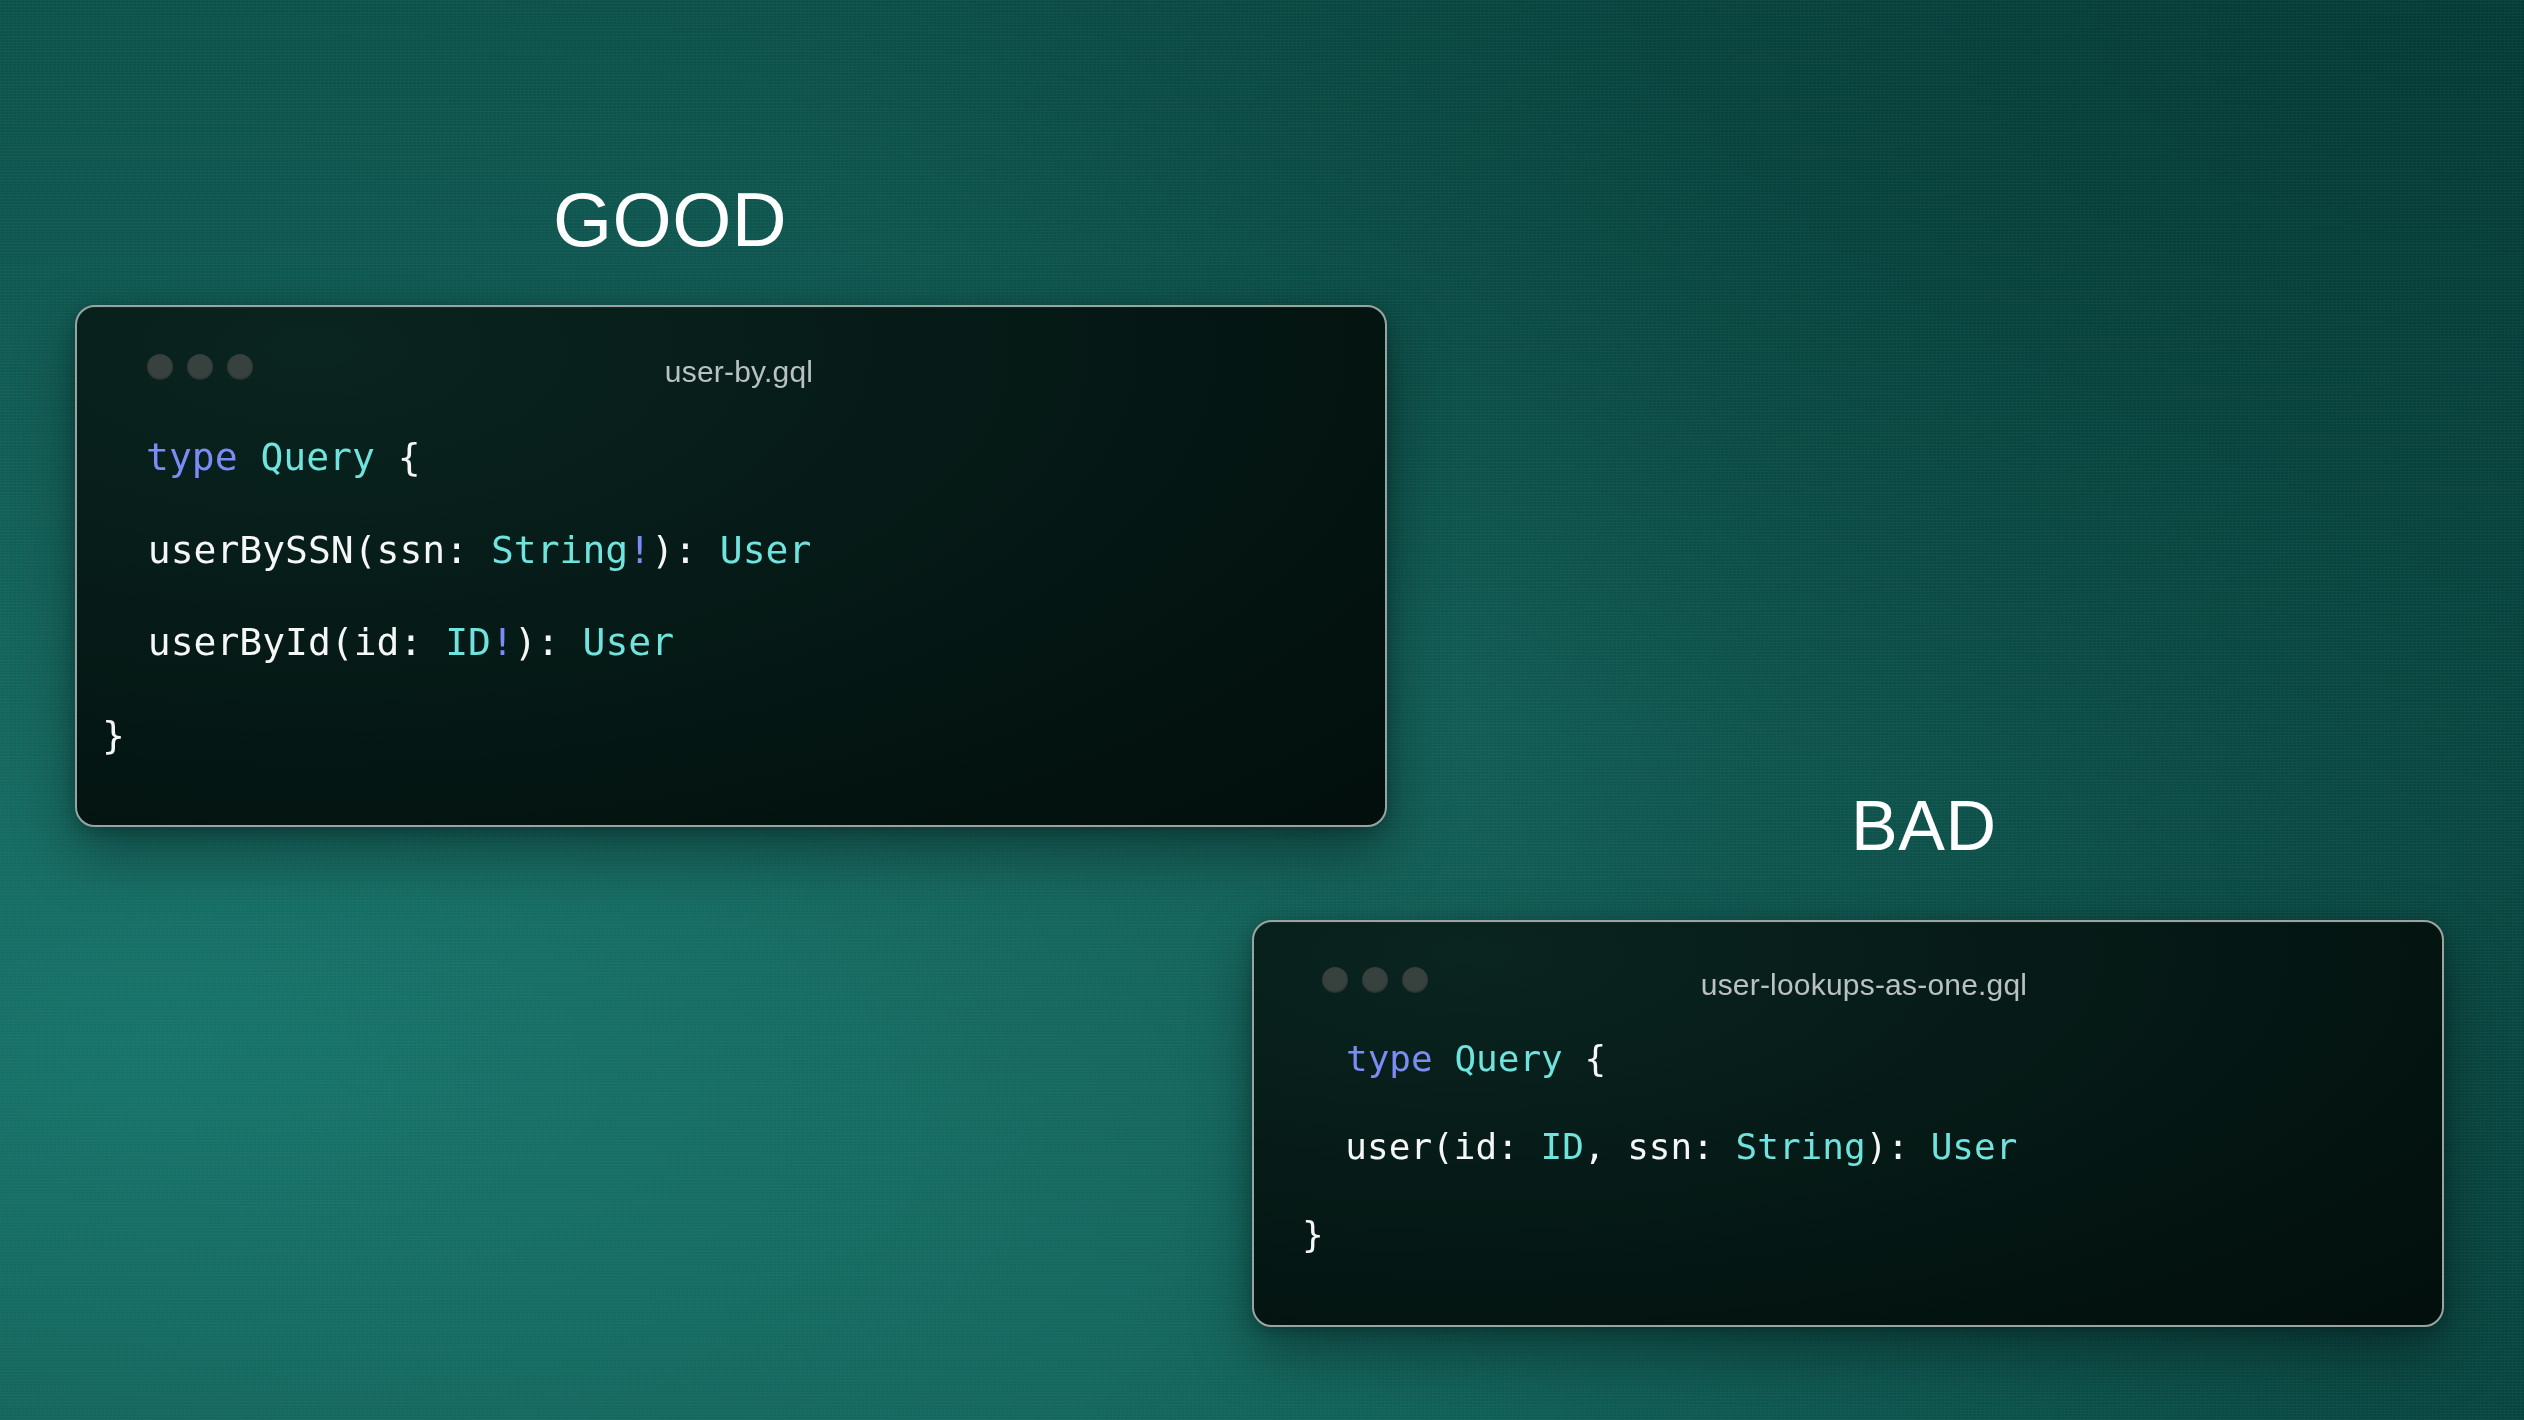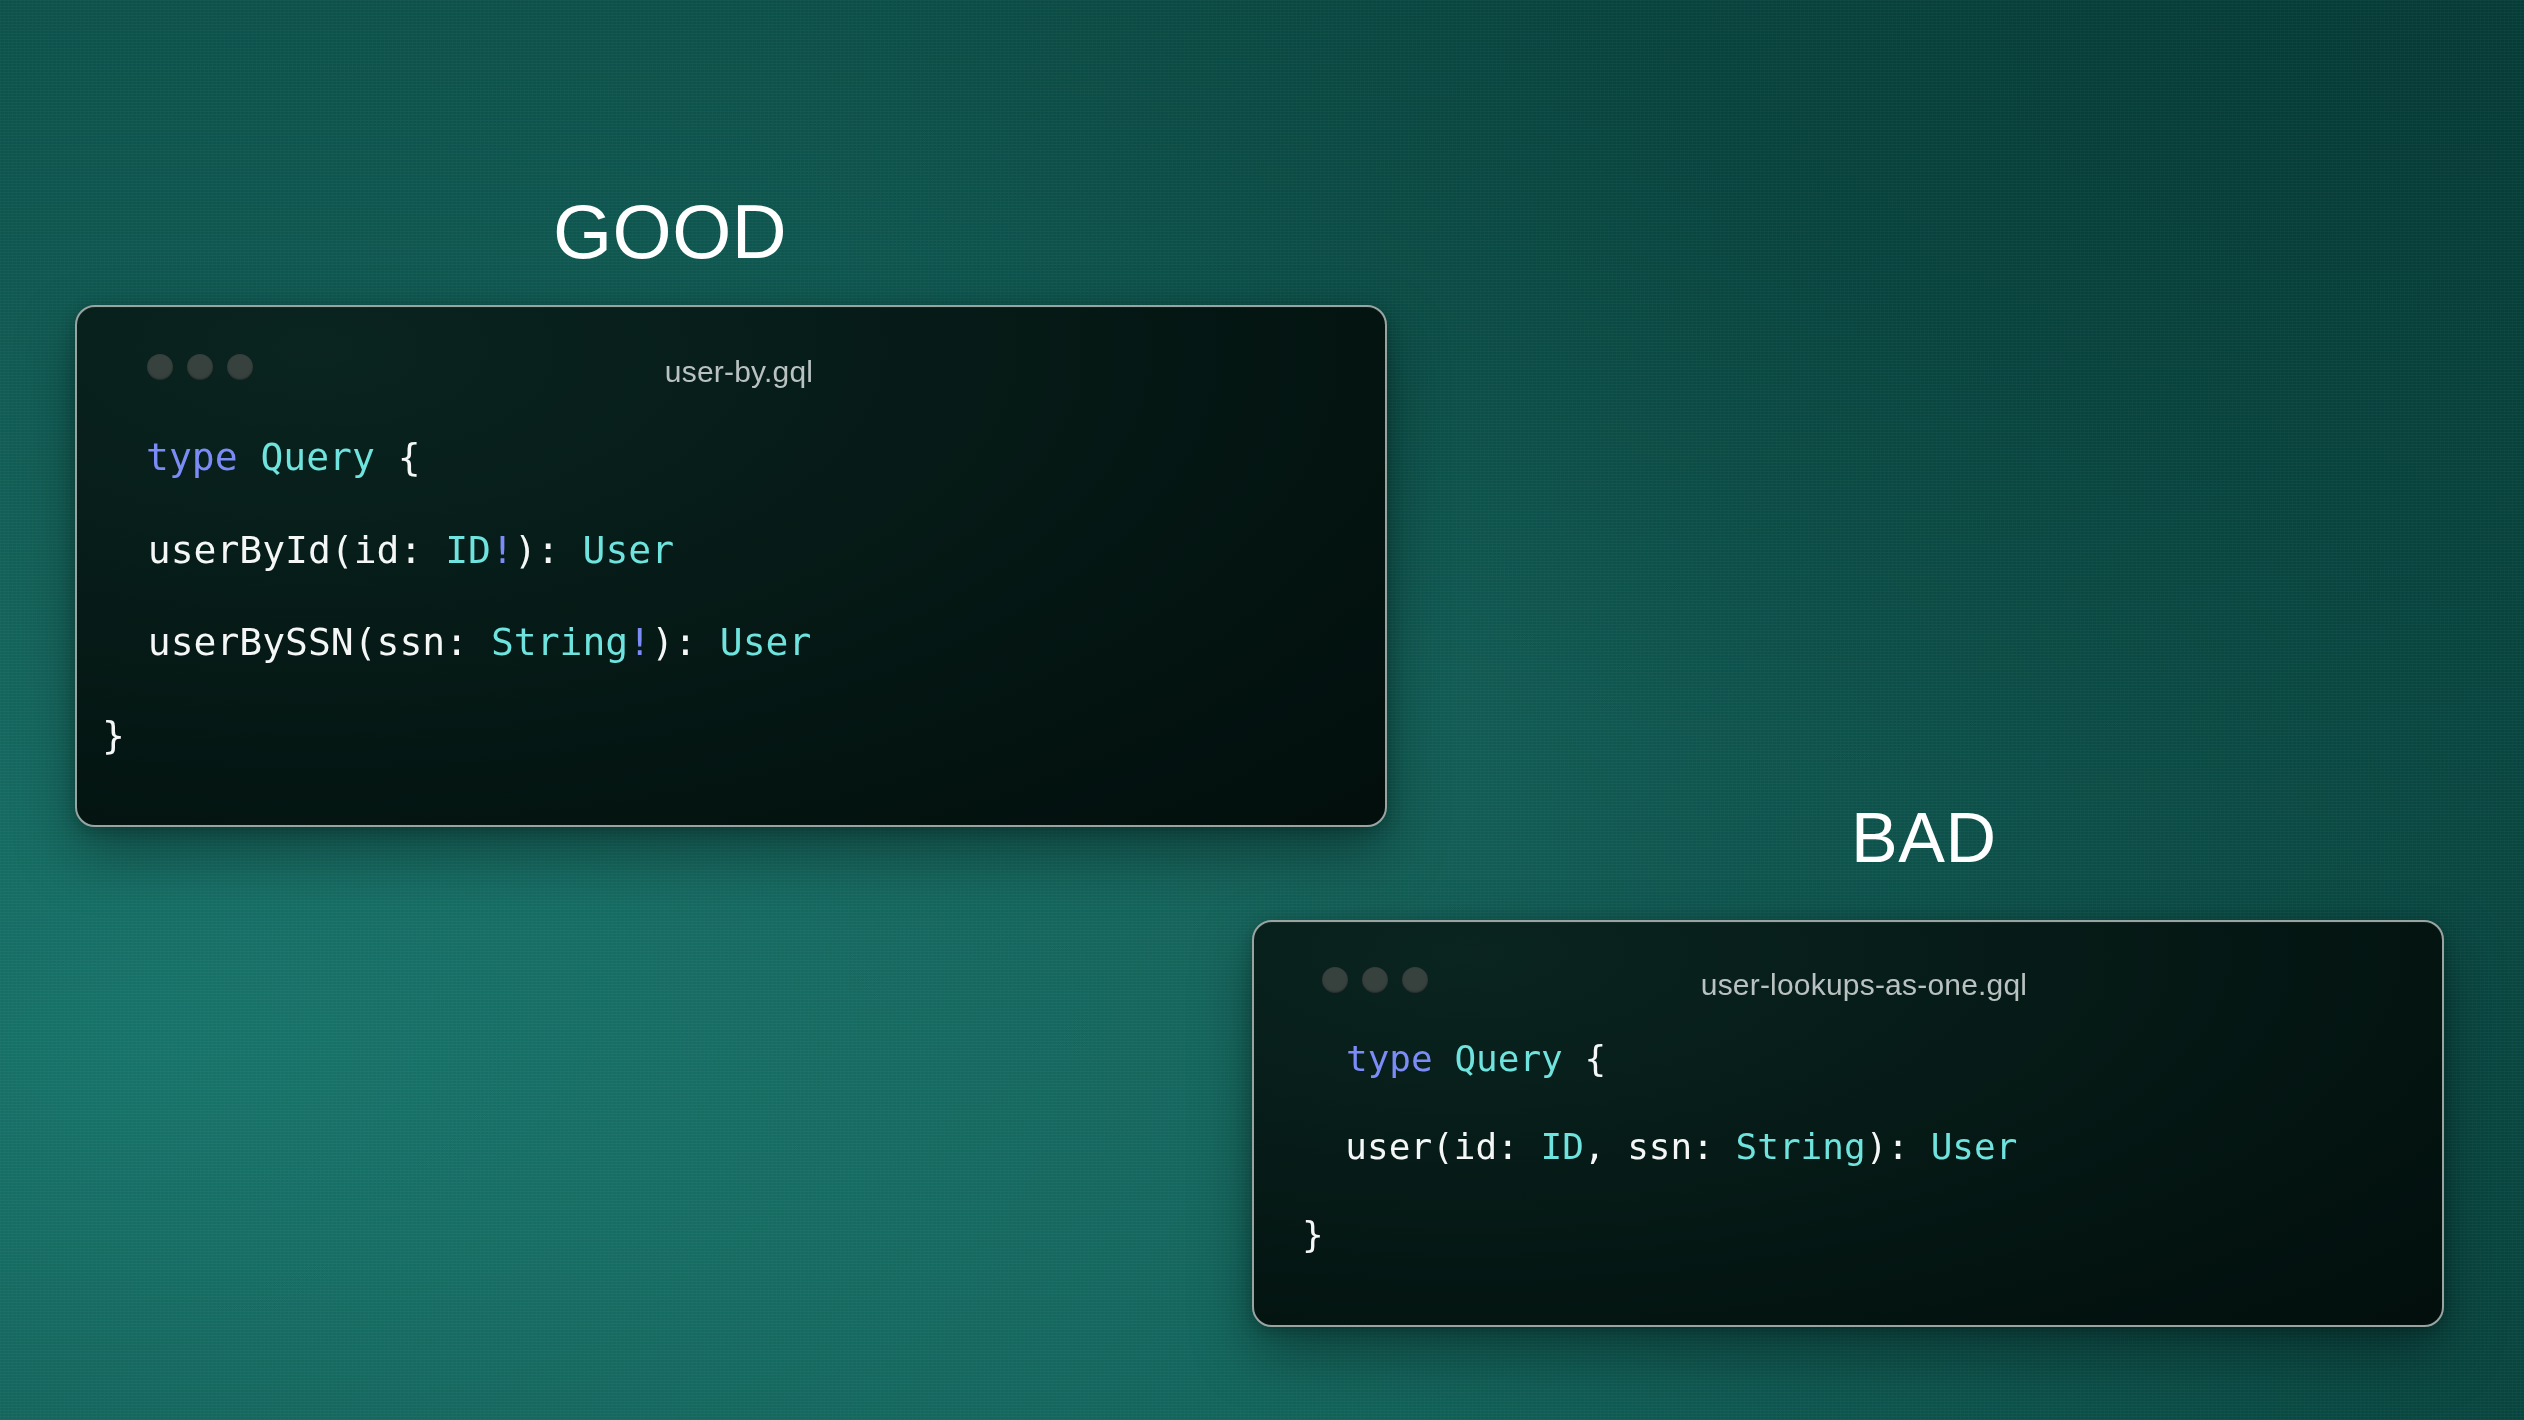--- a/index.html
+++ b/index.html
@@ -38,21 +38,20 @@
   }
 
   
   .section-label {
     position:absolute;
     color:#ffffff;
     font-weight:300;
     letter-spacing:0.5px;
     white-space:nowrap;
     line-height:1;
-    margin-top:12px;
   }
   #label-good { left:553px; top:182px; font-size:76px; }
   #label-bad  { left:1851px; top:791px; font-size:70px; }
 
   
   .code-window {
     position:absolute;
     border-radius:20px;
     border:2px solid #99a3a0;
     background:
@@ -139,22 +138,22 @@
   <div class="titlebar">
     <div class="traffic-lights">
       <span class="dot"></span>
       <span class="dot"></span>
       <span class="dot"></span>
     </div>
     <div class="window-title">user-by.gql</div>
   </div>
 
   <div class="code-body"><span class="code-line"><span class="tok-kw">type</span> <span class="tok-type">Query</span> <span class="tok-punct">{</span></span>
+<span class="code-line">  <span class="tok-ident">userBySSN</span><span class="tok-punct">(</span><span class="tok-ident">ssn</span><span class="tok-punct">: </span><span class="tok-type">String</span><span class="tok-bang">!</span><span class="tok-punct">): </span><span class="tok-type">User</span></span>
 <span class="code-line">  <span class="tok-ident">userById</span><span class="tok-punct">(</span><span class="tok-ident">id</span><span class="tok-punct">: </span><span class="tok-type">ID</span><span class="tok-bang">!</span><span class="tok-punct">): </span><span class="tok-type">User</span></span>
-<span class="code-line">  <span class="tok-ident">userBySSN</span><span class="tok-punct">(</span><span class="tok-ident">ssn</span><span class="tok-punct">: </span><span class="tok-type">String</span><span class="tok-bang">!</span><span class="tok-punct">): </span><span class="tok-type">User</span></span>
 <span class="code-line"><span class="tok-punct">}</span></span></div>
 </div>
 
 <div id="label-bad" class="section-label">BAD</div>
 
 <div id="window-bad" class="code-window">
 
   <div class="titlebar">
     <div class="traffic-lights">
       <span class="dot"></span>

